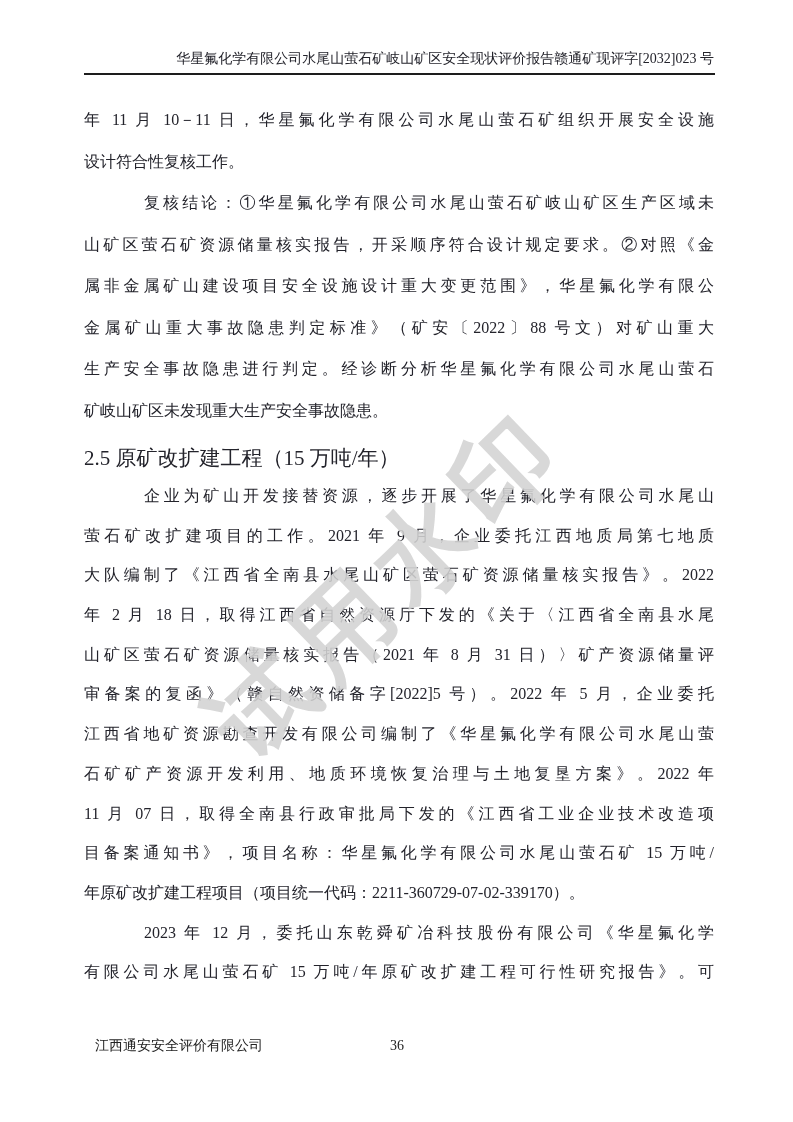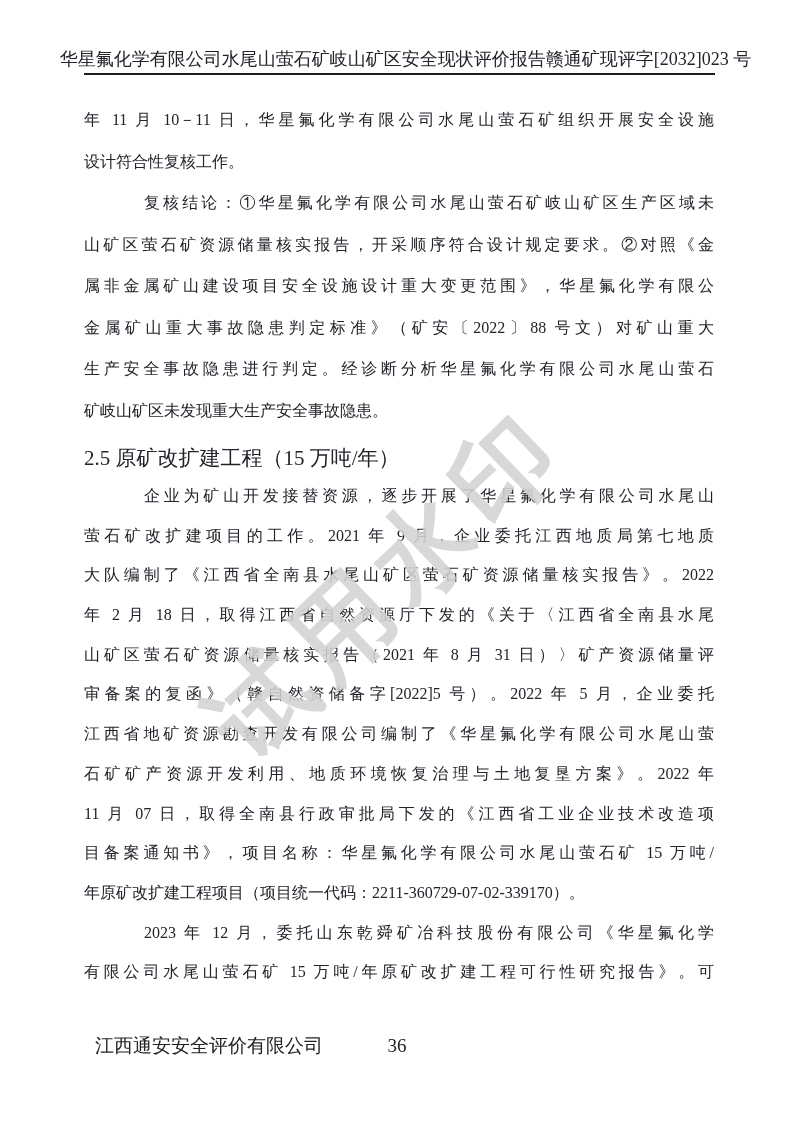--- a/index.html
+++ b/index.html
@@ -3,22 +3,22 @@
 <meta charset="utf-8">
 <style>
   html,body{margin:0;padding:0;background:#ffffff;}
   .page{
     position:relative;width:793px;height:1122px;background:#ffffff;
     font-family:"Liberation Serif","DejaVu Serif",serif;
     color:#23232b;overflow:hidden;
   }
   .header{
     position:absolute;top:49px;left:97px;right:79px;
-    display:flex;justify-content:center;
-    font-size:18px;line-height:20px;white-space:nowrap;
+    display:flex;justify-content:flex-end;
+    font-size:14px;line-height:20px;white-space:nowrap;
   }
   .header-rule{
     position:absolute;top:73px;left:84px;right:78px;height:0;
     border-top:2px solid #1d1d1d;
   }
   .doc-body{
     position:absolute;top:99px;left:84px;width:630px;z-index:1;
   }
   .line{
     font-size:16px;height:41.5px;line-height:41.5px;
@@ -33,21 +33,21 @@
   }
   .watermark{
     position:absolute;left:388px;top:585px;z-index:5;
     transform:translate(-50%,-50%) rotate(-44deg);
     font-size:100px;font-weight:bold;letter-spacing:12px;
     white-space:nowrap;opacity:0.88;pointer-events:none;
     font-family:"Liberation Serif","DejaVu Serif",serif;
   }
   .footer{
     position:absolute;top:1036px;left:95px;right:80px;
-    font-size:19px;line-height:20px;color:#222222;
+    font-size:14px;line-height:20px;color:#222222;
   }
   .footer .pagenum{
     position:absolute;left:0;right:14px;text-align:center;
   }
 </style>
 </head>
 <body>
 
 <div class="page">
 

